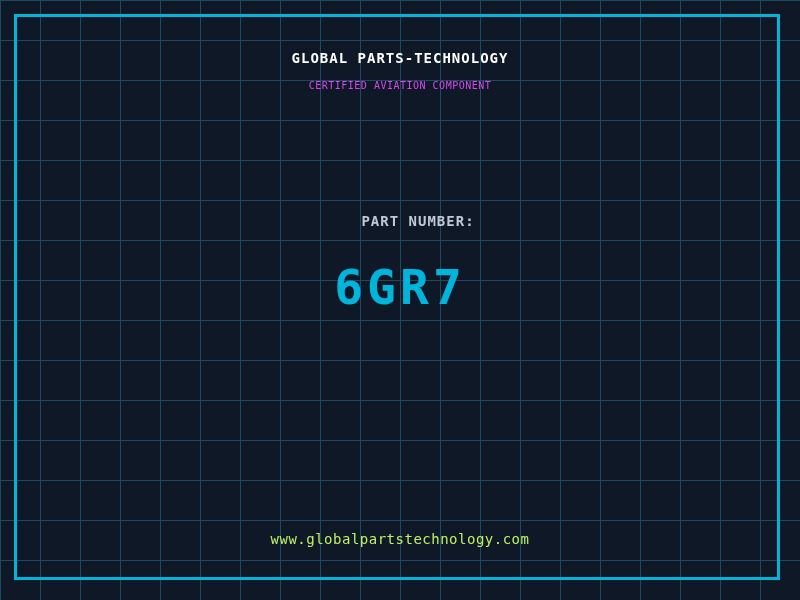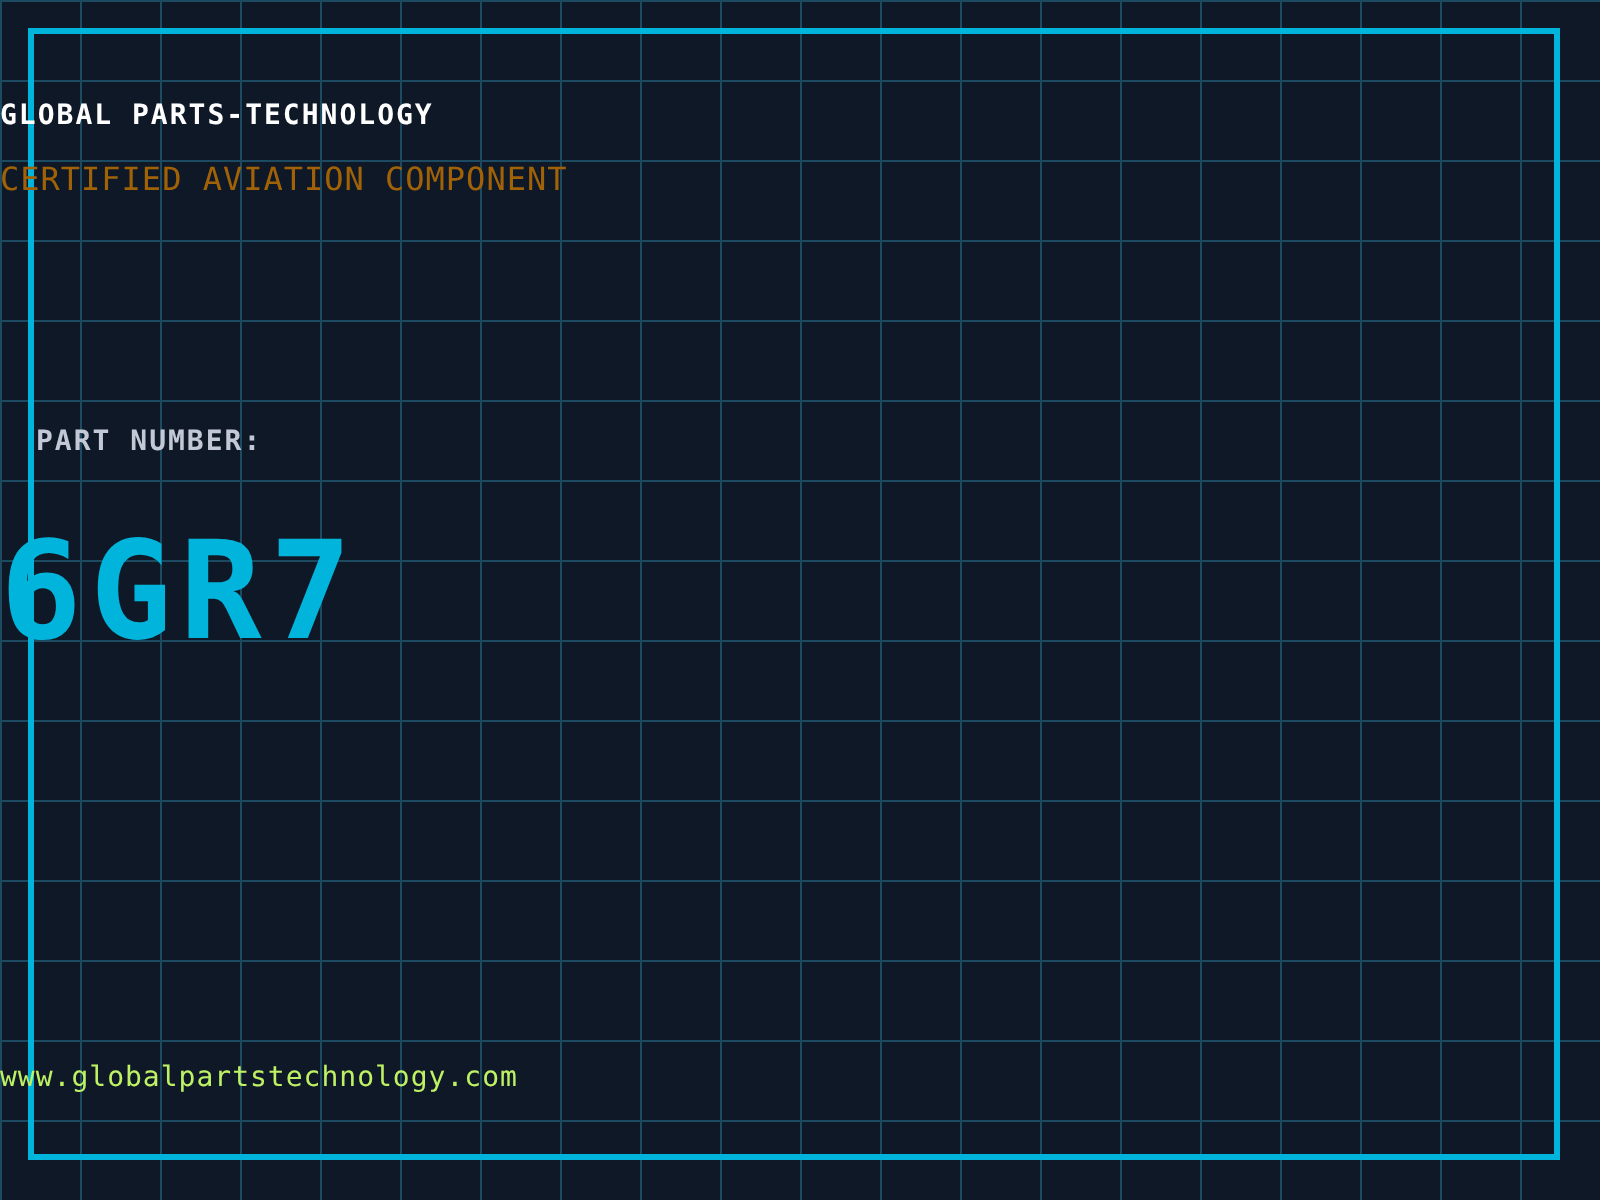--- a/index.html
+++ b/index.html
@@ -24,47 +24,48 @@
     top: 14px;
     width: 766px;
     height: 566px;
     border: 3px solid #00b4db;
     box-sizing: border-box;
     pointer-events: none;
   }
   .line {
     position: absolute;
     left: 0;
-    width: 640px;
+    width: 800px;
+    text-align: center;
     white-space: nowrap;
   }
   .title {
     top: 50px;
     font-size: 14px;
     font-weight: bold;
     letter-spacing: 1px;
     color: #ffffff;
   }
   .subtitle {
     top: 80px;
-    font-size: 16px;
+    font-size: 10px;
     letter-spacing: 0.5px;
-    color: #a16207;
+    color: #d946ef;
   }
   .part-label {
     top: 213px;
     font-size: 14px;
     font-weight: bold;
     letter-spacing: 1px;
     color: #c2c8d6;
     padding-left: 18px;
   }
   .part-number {
     top: 263px;
-    font-size: 68px;
+    font-size: 48px;
     line-height: 1;
     font-weight: bold;
     letter-spacing: 4px;
     color: #00b4db;
   }
   .website {
     top: 531px;
     font-size: 14px;
     letter-spacing: 0.5px;
     color: #bef264;

